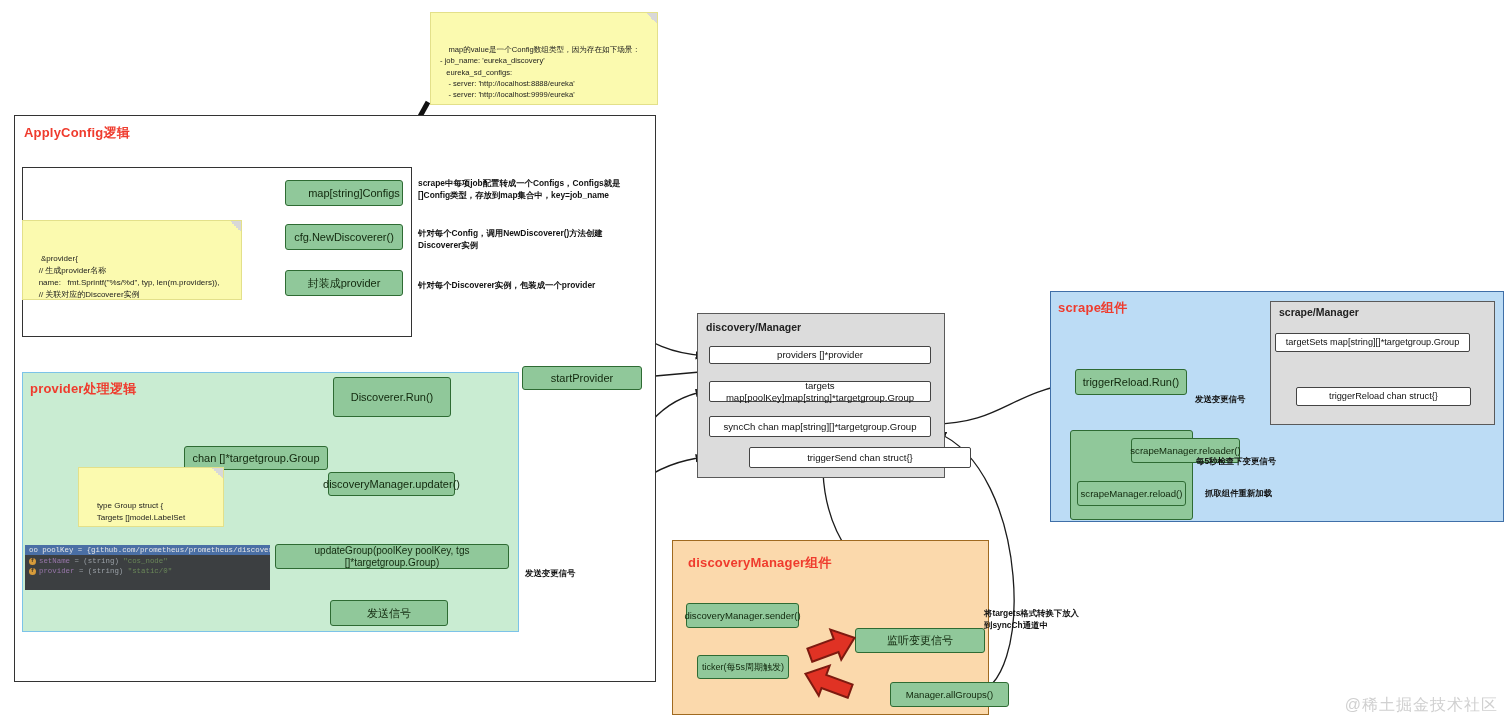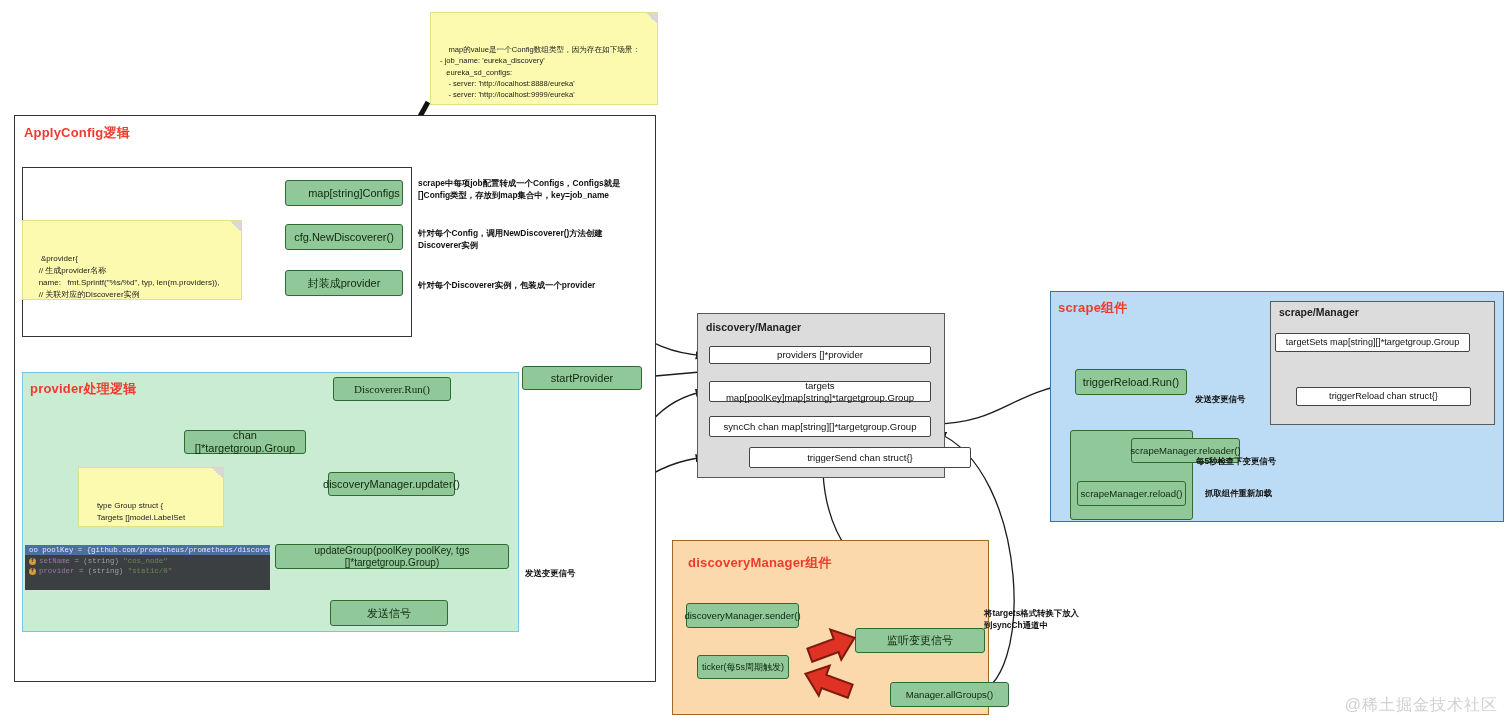--- a/index.html
+++ b/index.html
@@ -186,22 +186,22 @@
   <div class="panel" id="dm-component-panel"></div>
   <div class="panel-title" style="left:688px;top:554px;">discoveryManager组件</div>
 
   <div class="node green" style="left:1070px;top:430px;width:123px;height:90px;background:#90c89a;border:1.4px solid #2e6b33;"></div>
 
   <div class="node green" style="left:285px;top:180px;width:118px;height:26px;padding-left:20px;">map[string]Configs</div>
   <div class="node green" style="left:285px;top:224px;width:118px;height:26px;">cfg.NewDiscoverer()</div>
   <div class="node green" style="left:285px;top:270px;width:118px;height:26px;">封装成provider</div>
 
   <div class="node green" style="left:522px;top:366px;width:120px;height:24px;">startProvider</div>
-  <div class="node green" style="left:333px;top:377px;width:118px;height:24px;font-family:Liberation Serif, serif;">Discoverer.Run()</div>
-  <div class="node green" style="left:184px;top:430px;width:122px;height:24px;">chan []*targetgroup.Group</div>
+  <div class="node green" style="left:333px;top:377px;width:118px;height:40px;">Discoverer.Run()</div>
+  <div class="node green" style="left:184px;top:446px;width:144px;height:24px;text-align:right;">chan []*targetgroup.Group</div>
   <div class="node green" style="left:328px;top:472px;width:127px;height:24px;">discoveryManager.updater()</div>
   <div class="node green" style="left:275px;top:544px;width:234px;height:25px;font-size:10px;">updateGroup(poolKey poolKey, tgs []*targetgroup.Group)</div>
   <div class="node green" style="left:330px;top:600px;width:118px;height:26px;">发送信号</div>
 
   <div class="node white" style="left:709px;top:346px;width:222px;height:18px;font-size:9.6px;">providers []*provider</div>
   <div class="node white" style="left:709px;top:381px;width:222px;height:21px;font-size:9.6px;">targets map[poolKey]map[string]*targetgroup.Group</div>
   <div class="node white" style="left:709px;top:416px;width:222px;height:21px;font-size:9.6px;">syncCh chan map[string][]*targetgroup.Group</div>
   <div class="node white" style="left:709px;top:447px;width:222px;height:21px;font-size:9.6px;margin-left:40px;">triggerSend chan struct{}</div>
 
   <div class="node green" style="left:1075px;top:369px;width:112px;height:26px;">triggerReload.Run()</div>

